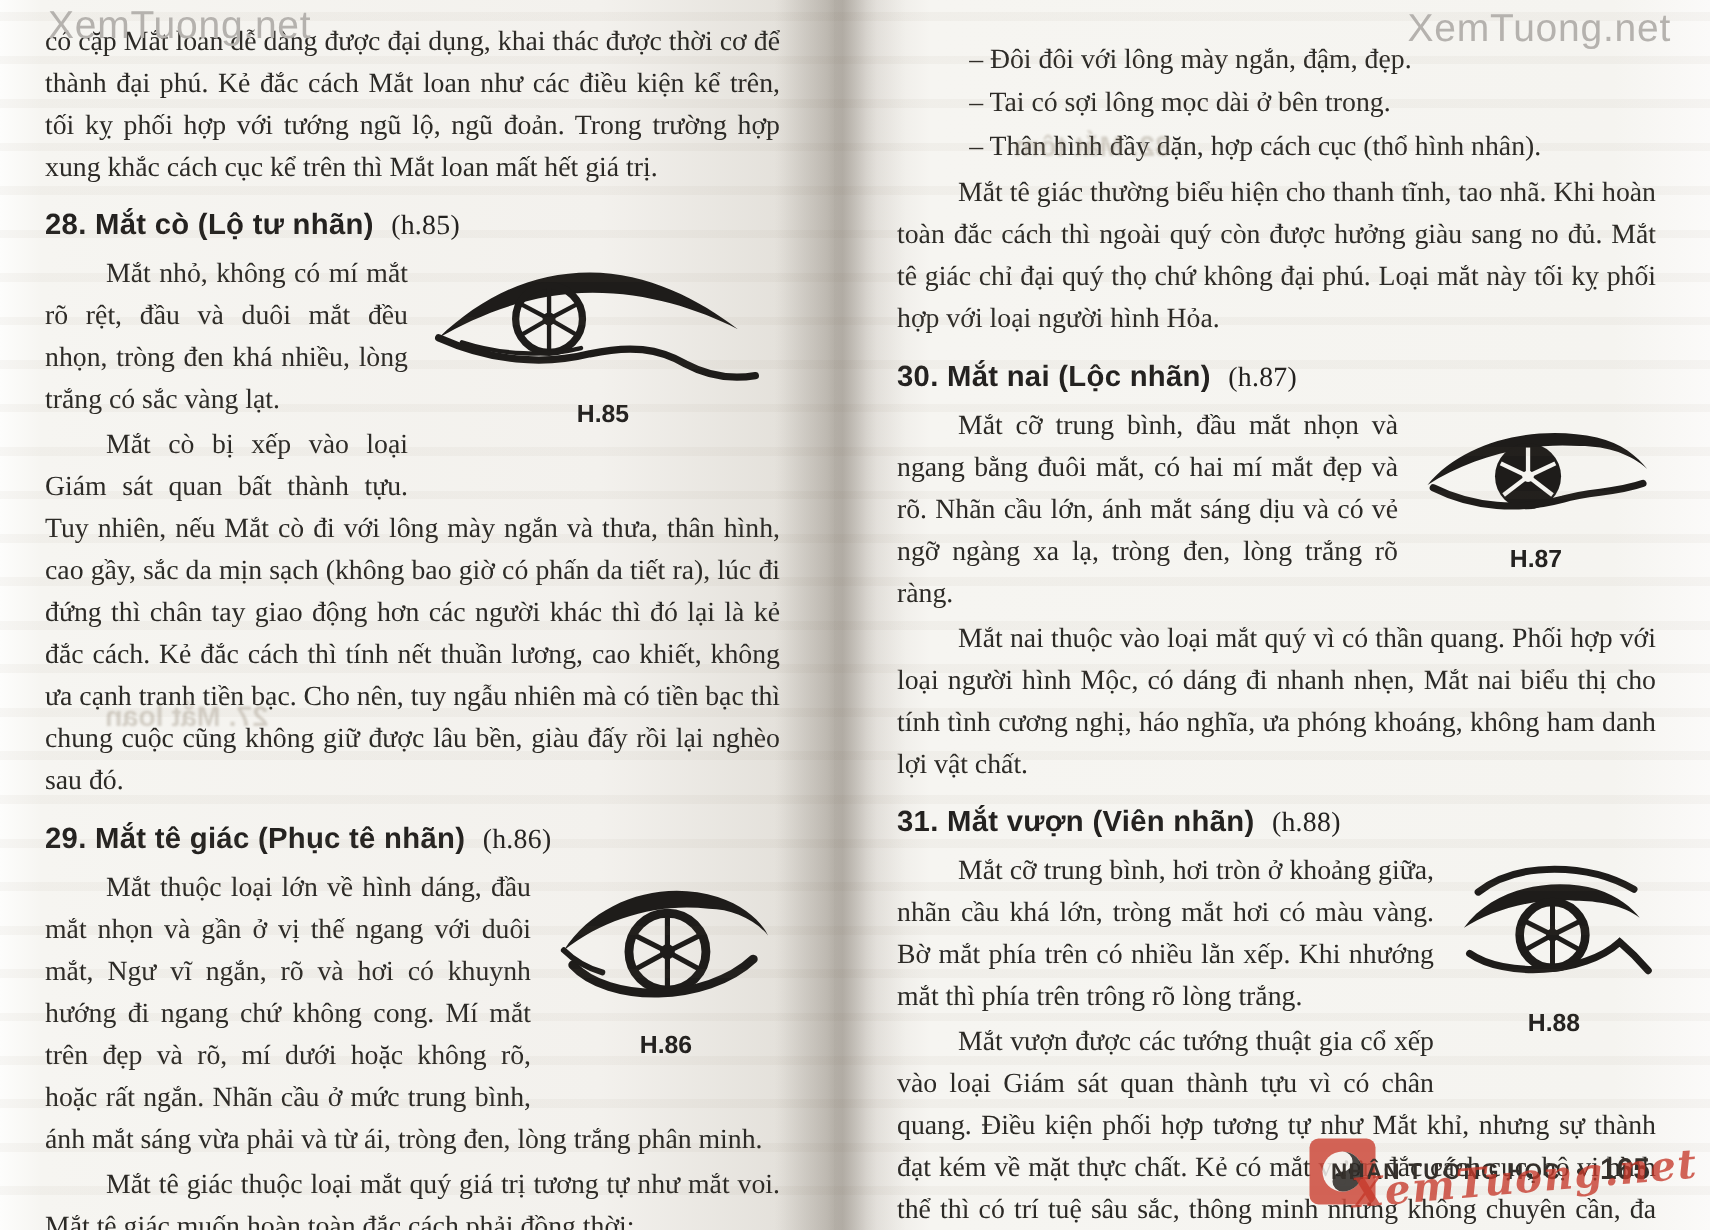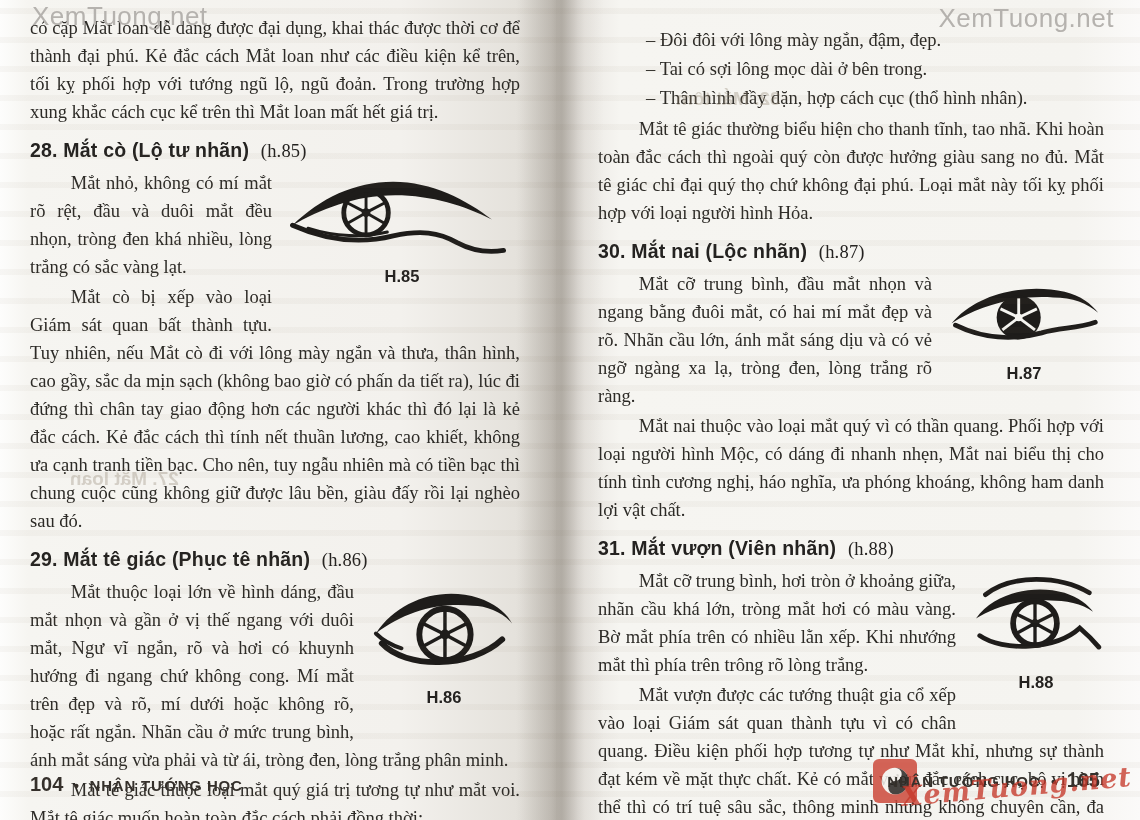--- a/index.html
+++ b/index.html
@@ -105,25 +105,20 @@
         </g>
         <circle cx="78" cy="55" r="5" fill="#1e1c1a"></circle>
         <path d="M14,64 C38,90 104,90 136,60" fill="none" stroke="#1e1c1a" stroke-width="6" stroke-linecap="round"></path>
         <path d="M8,54 C16,62 24,66 34,69" fill="none" stroke="#1e1c1a" stroke-width="4" stroke-linecap="round"></path>
       </svg>
       <figcaption>H.86</figcaption>
     </figure>
     <p class="indent">Mắt thuộc loại lớn về hình dáng, đầu mắt nhọn và gần ở vị thế ngang với duôi mắt, Ngư vĩ ngắn, rõ và hơi có khuynh hướng đi ngang chứ không cong. Mí mắt trên đẹp và rõ, mí dưới hoặc không rõ, hoặc rất ngắn. Nhãn cầu ở mức trung bình, ánh mắt sáng vừa phải và từ ái, tròng đen, lòng trắng phân minh.</p>
     <p class="indent sp">Mắt tê giác thuộc loại mắt quý giá trị tương tự như mắt voi. Mắt tê giác muốn hoàn toàn đắc cách phải đồng thời:</p>
 
-    <div class="footer footer-left">
-      <span class="f-num">104</span>
-      <span class="f-dot">•</span>
-      <span class="f-title">NHÂN TƯỚNG HỌC</span>
-    </div>
   </div>
 
   <div class="page page-right">
     <div class="bleed"></div>
     <div class="wm-top wm-tr">XemTuong.net</div>
     <div class="ghost" style="left:120px;top:88px;font-size:19px;">32. Mắt tôm</div>
 
     <div class="bullets" style="margin-top:14px;">
       <div>– Đôi đôi với lông mày ngắn, đậm, đẹp.</div>
       <div>– Tai có sợi lông mọc dài ở bên trong.</div>

